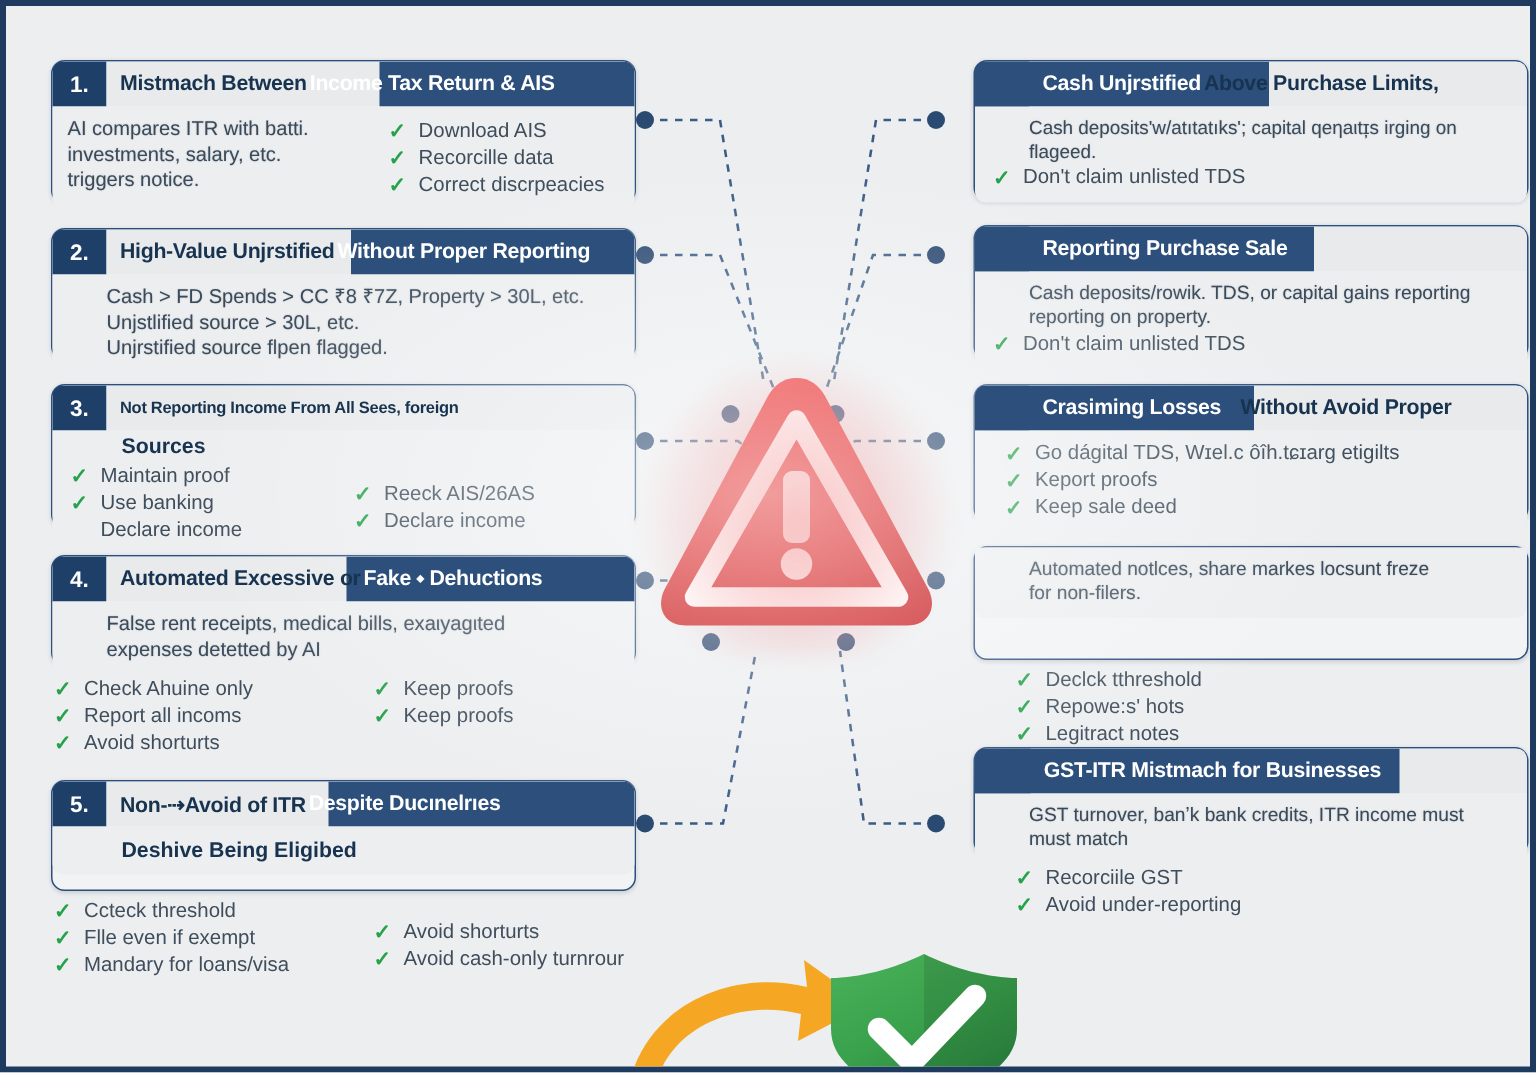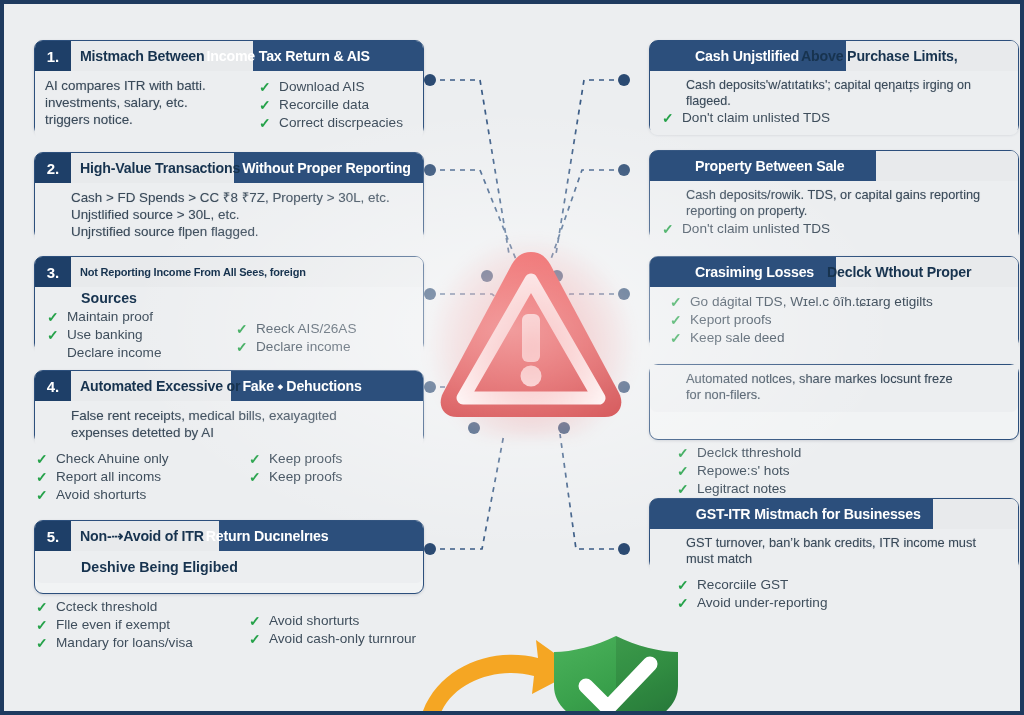--- a/index.html
+++ b/index.html
@@ -232,21 +232,21 @@
           </ul>
         </div>
       </div>
     </div>
 
     <div class="card" style="top:148px;height:88px">
       <div class="card-head">
         <div class="card-num">2.</div>
         <div class="card-title">
           <span class="band" style="left:163px;right:0"></span>
-          <span class="title-run run-dark">High-Value Transactions</span>
+          <span class="title-run run-dark">High-Value Unjrstified</span>
           <span class="title-run run-light">Without Proper Reporting</span>
         </div>
       </div>
       <div class="card-body">
         <div class="desc">Cash &gt; FD Spends &gt; CC ₹8 ₹7Z, Property &gt; 30L, etc.</div>
         <div class="desc">Unjstlified source &gt; 30L,  etc.</div>
         <div class="desc">Unjrstified source flpen flagged.</div>
       </div>
     </div>
 
@@ -299,21 +299,21 @@
         <li><span class="tick">✓</span><span>Keep proofs</span></li>
       </ul>
     </div>
 
     <div class="card" style="top:516px;height:74px">
       <div class="card-head">
         <div class="card-num">5.</div>
         <div class="card-title">
           <span class="band" style="left:148px;right:0"></span>
           <span class="title-run run-dark">Non-⇢Avoid of ITR</span>
-          <span class="title-run run-light">Return Ducınelrıes</span>
+          <span class="title-run run-light">Despite Ducınelrıes</span>
         </div>
       </div>
       <div class="card-title2" style="padding-top:8px">Deshive Being Eligibed</div>
       <div class="card-body" style="padding:2px 10px 6px"></div>
     </div>
 
     <div class="ext-checks" style="top:594px">
       <ul class="checks c1">
         <li><span class="tick">✓</span><span>Ccteck threshold</span></li>
         <li><span class="tick">✓</span><span>Flle even if exempt</span></li>
@@ -327,57 +327,57 @@
 
   </div>
 
   <div class="col col-right">
 
     <div class="card" style="top:36px;height:94px">
       <div class="card-head">
         <div class="card-num">6.</div>
         <div class="card-title inv">
           <span class="band" style="left:-40px;width:200px"></span>
-          <span class="title-run run-light">Cash Unjstlified</span>
+          <span class="title-run run-light">Cash Unjrstified</span>
           <span class="title-run run-dark">Above Purchase Limits,</span>
         </div>
       </div>
       <div class="card-body">
         <div class="desc" style="font-size:12.6px">Cash deposits'w/atıtatıks'; capital qeηaιtɪ̦s irging on</div>
         <div class="desc" style="font-size:12.6px">flageed.</div>
         <ul class="checks">
           <li><span class="tick">✓</span><span>Don't claim unlisted TDS</span></li>
         </ul>
       </div>
     </div>
 
     <div class="card" style="top:146px;height:90px">
       <div class="card-head">
         <div class="card-num">7.</div>
         <div class="card-title inv">
           <span class="band" style="left:-40px;width:230px"></span>
-          <span class="title-run run-light">Property Between Sale</span>
+          <span class="title-run run-light">Reporting Purchase Sale</span>
         </div>
       </div>
       <div class="card-body">
         <div class="desc" style="font-size:12.8px">Cash deposits/rowik. TDS, or capital gains reporting</div>
         <div class="desc" style="font-size:12.8px">reporting on property.</div>
         <ul class="checks">
           <li><span class="tick">✓</span><span>Don't claim unlisted TDS</span></li>
         </ul>
       </div>
     </div>
 
     <div class="card" style="top:252px;height:92px">
       <div class="card-head">
         <div class="card-num">8.</div>
         <div class="card-title inv">
           <span class="band" style="left:-40px;width:190px"></span>
           <span class="title-run run-light">Crasiming Losses</span>
-          <span class="title-run run-dark" style="padding-left:12px">Declck Wthout Proper</span>
+          <span class="title-run run-dark" style="padding-left:12px">Without Avoid Proper</span>
         </div>
       </div>
       <div class="card-body">
         <ul class="checks" style="padding-left:8px">
           <li><span class="tick">✓</span><span>Go dágital TDS, Wɪel.c ôîh.tɕɪarg etigilts</span></li>
           <li><span class="tick">✓</span><span>Keport proofs</span></li>
           <li><span class="tick">✓</span><span>Keep sale deed</span></li>
         </ul>
       </div>
     </div>

